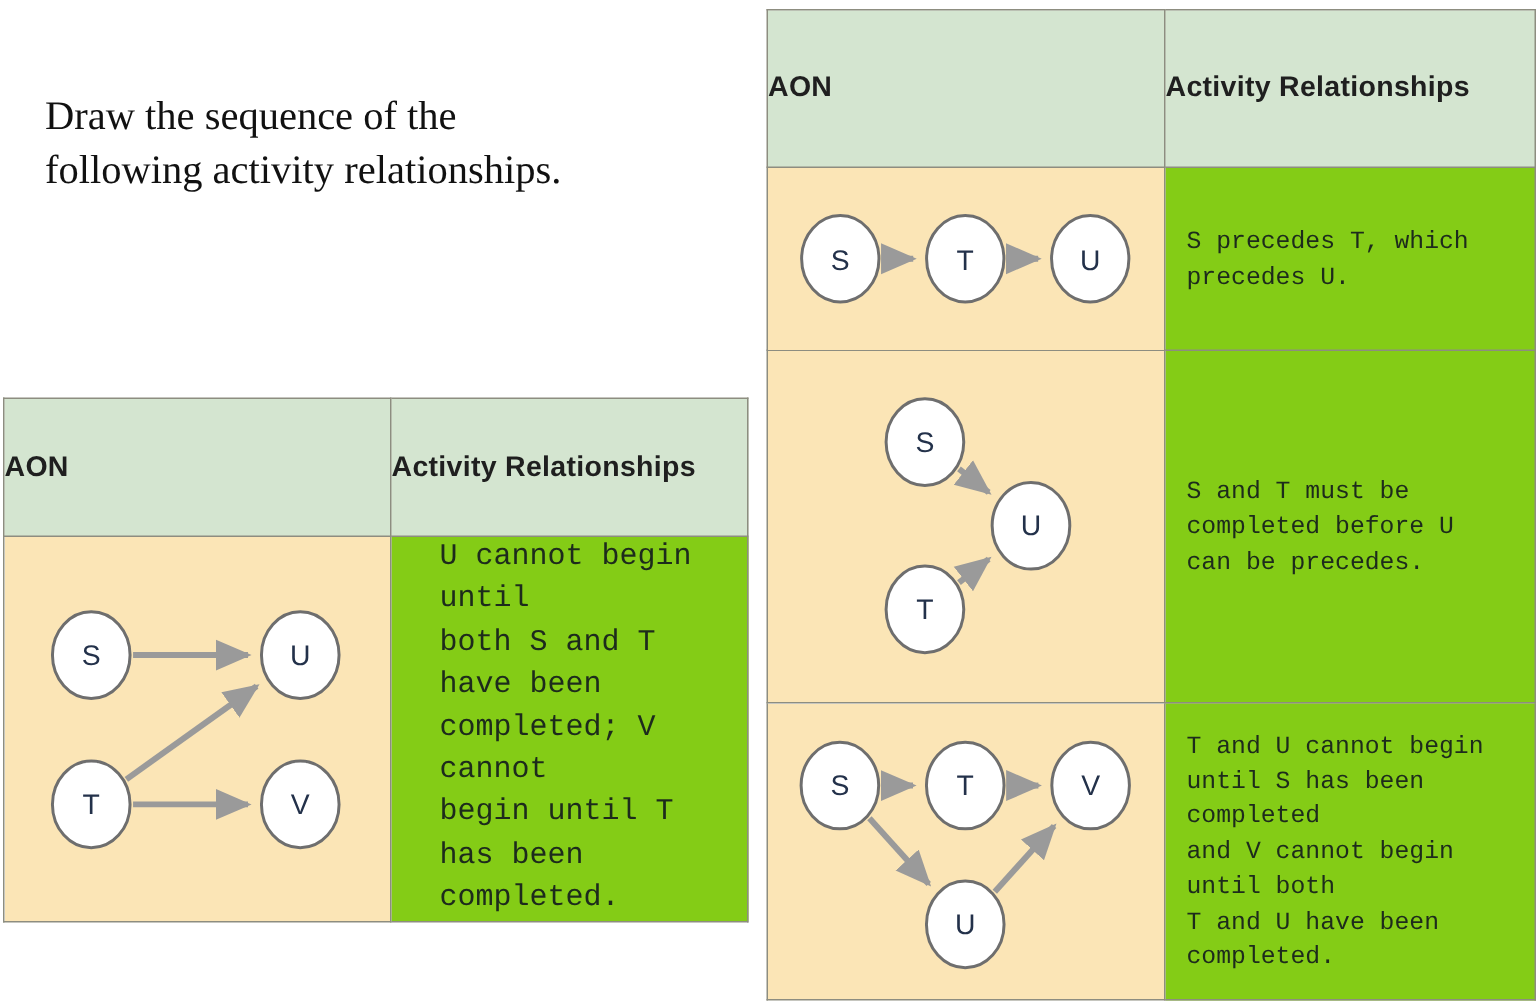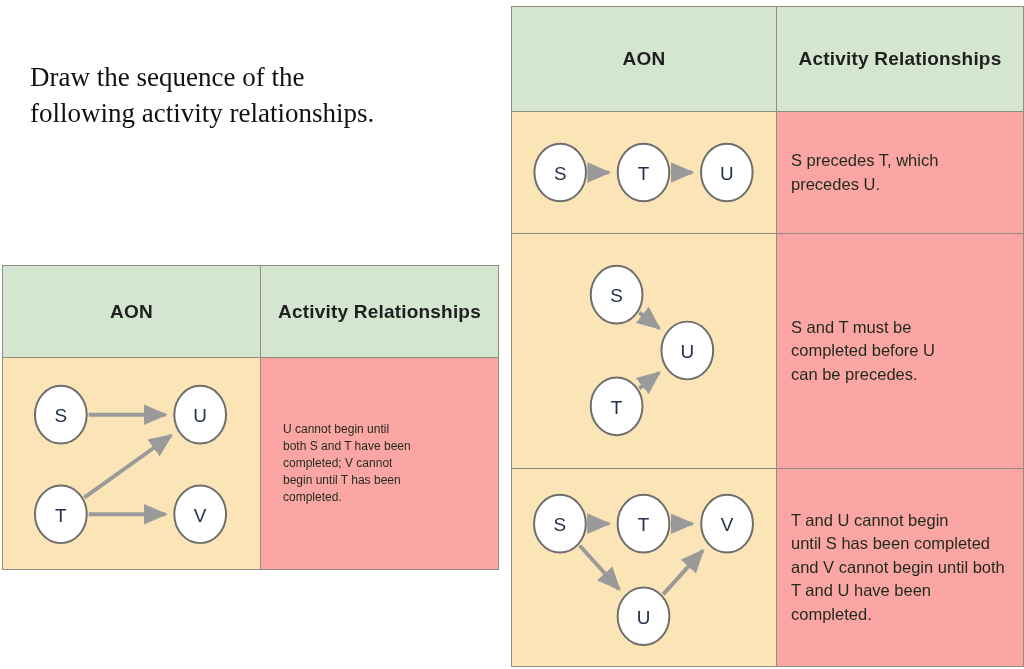--- a/index.html
+++ b/index.html
@@ -38,53 +38,53 @@
   }
   .aon-table td, .aon-table th {
     padding: 0;
     margin: 0;
     border: 1px solid #8d8d80;
     box-sizing: border-box;
     vertical-align: middle;
   }
   .hdr-cell {
     background: #d4e5d0;
-    text-align: center;
+    text-align: left;
     font-family: "Liberation Sans Narrow", "Liberation Sans", sans-serif;
     font-weight: bold;
     font-stretch: condensed;
     color: #1f1f1f;
     letter-spacing: 0.2px;
   }
   .diagram-cell {
     background: #fbe5b6;
     position: relative;
     padding: 0;
   }
   .desc-cell {
-    background: #fca5a5;
+    background: #84cc16;
     color: #1d2b1c;
-    font-family: Liberation Sans, sans-serif;
+    font-family: Liberation Mono, monospace;
     font-stretch: condensed;
     vertical-align: middle;
     white-space: pre-line;
   }
 
   
   #table-left {
     left: 2px;
     top: 265px;
     width: 496px;
     height: 304px;
   }
   #table-left .hdr-cell { height: 92px; font-size: 19px; }
   #table-left .desc-cell {
-    font-size: 12px;
+    font-size: 20px;
     line-height: 1.42;
-    padding: 0 22px;
+    padding: 0 32px;
   }
 
   
   #table-right {
     left: 511px;
     top: 6px;
     width: 512px;
     height: 660px;
   }
   #table-right .hdr-cell { height: 105px; font-size: 19px; }

